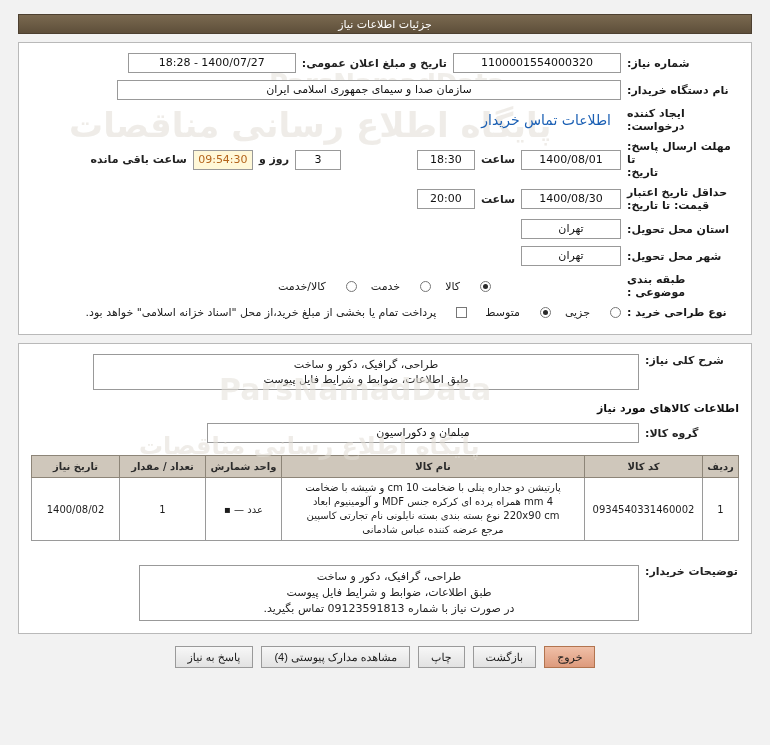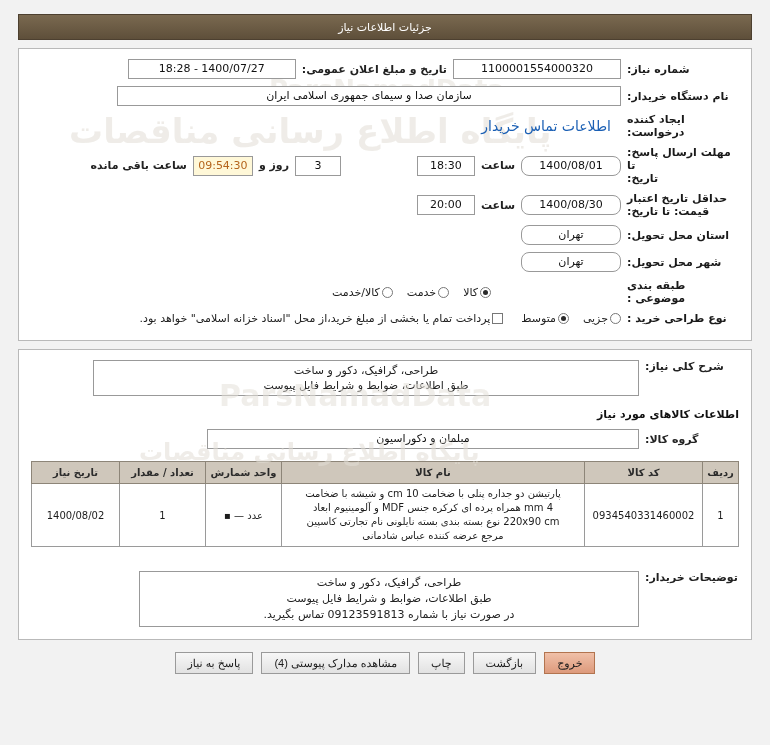--- a/index.html
+++ b/index.html
@@ -10,21 +10,21 @@
     font-family:"DejaVu Sans", sans-serif;
     font-size:11px;
     color:#222;
     overflow:hidden;
   }
   .page { width:770px; height:745px; position:relative; }
 
   
   .titlebar {
     margin:14px 18px 0 18px;
-    height:26px;
+    height:20px;
     background:#6b5a43;
     background:linear-gradient(#7a6950,#5e4f3a);
     color:#fff;
     display:flex;
     align-items:center;
     justify-content:center;
     font-size:11px;
     border:1px solid #4d4030;
   }
   .titlebar .t { letter-spacing:0.5px; }
@@ -73,21 +73,21 @@
     line-height:18px;
     font-size:11px;
     padding:0 5px;
     text-align:center;
     color:#111;
     font-family:"DejaVu Sans", sans-serif;
     white-space:nowrap;
     overflow:hidden;
   }
   .inp.w150 { width:168px; }
-  .inp.w100 { width:100px;border-radius:8px; }
+  .inp.w100 { width:100px; }
   .inp.w60  { width:58px;margin-left:48px; }
   .inp.w45  { width:46px; }
   .inp.w390 { width:392px; }
   .inp.w430 { width:432px; }
   .inp.w500 { width:504px; }
   .mid {
     font-weight:bold;
     font-size:11px;
     padding:0 6px;
     white-space:nowrap;
@@ -106,21 +106,21 @@
     color:#1a5fb4;
     text-decoration:none;
     font-size:14px;
     padding-right:10px;
     white-space:nowrap;
     margin-left:22px;
   }
 
   
   .radios { display:flex; align-items:center; gap:14px; }
-  .ritem { display:flex; align-items:center; gap:2px; font-size:11px; }
+  .ritem { display:flex; align-items:center; gap:20px; font-size:11px; }
   .radio {
     width:11px; height:11px; border:1px solid #777; border-radius:50%;
     background:#fff; display:inline-block; position:relative;
   }
   .radio.on::after {
     content:""; position:absolute; inset:2px; border-radius:50%; background:#2a2a2a;
   }
   .cb {
     width:11px; height:11px; border:1px solid #777; background:#fff; display:inline-block;
   }

